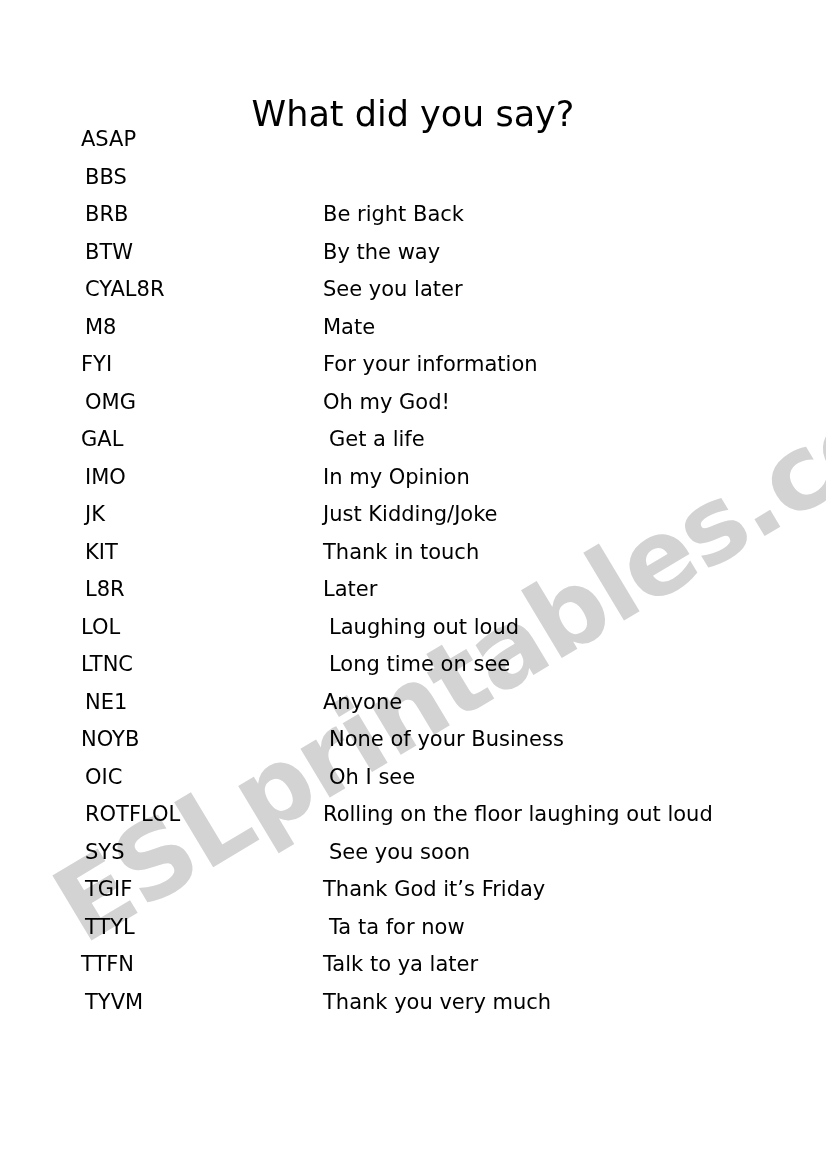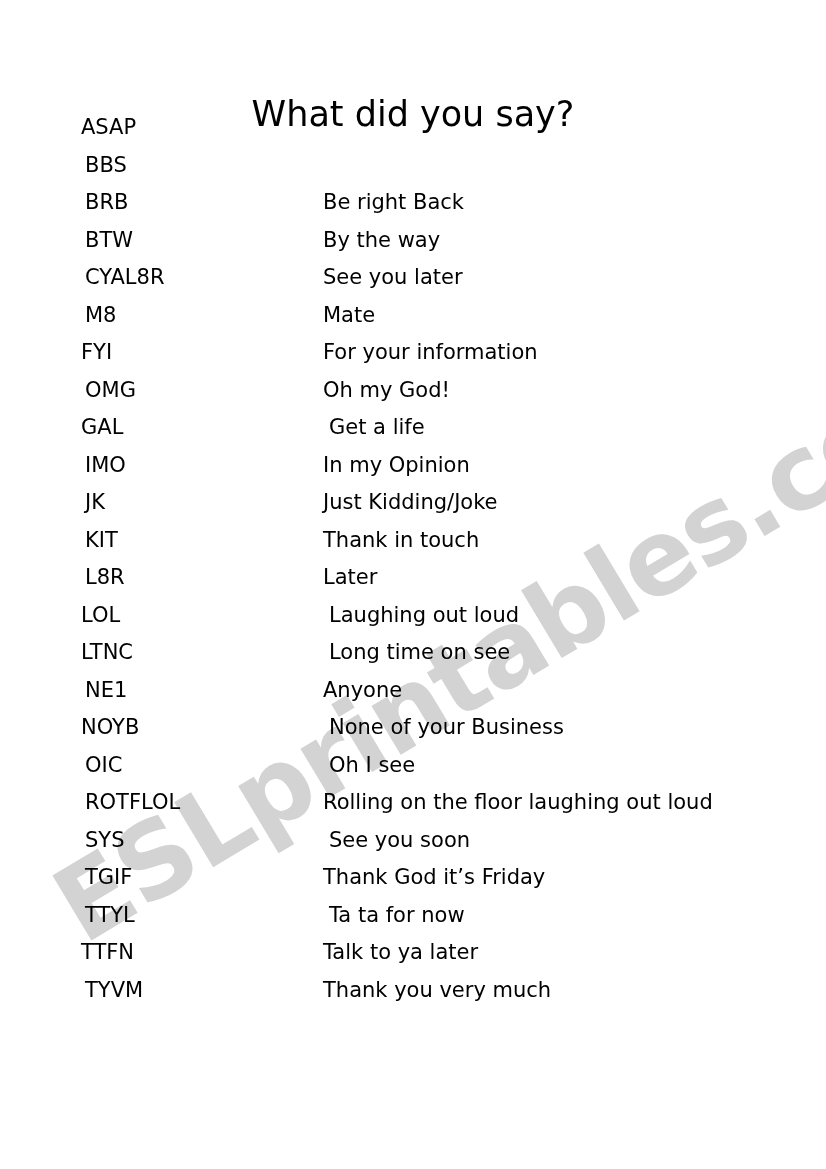--- a/index.html
+++ b/index.html
@@ -61,21 +61,21 @@
     text-align: center;
     font-size: 35px;
     font-weight: normal;
     line-height: 1;
     letter-spacing: 0px;
   }
 
   .rows {
     position: absolute;
     left: 0;
-    top: 112px;
+    top: 124px;
     width: 826px;
   }
 
   .row {
     position: relative;
     height: 37.5px;
     display: block;
   }
 
   .abbr {

